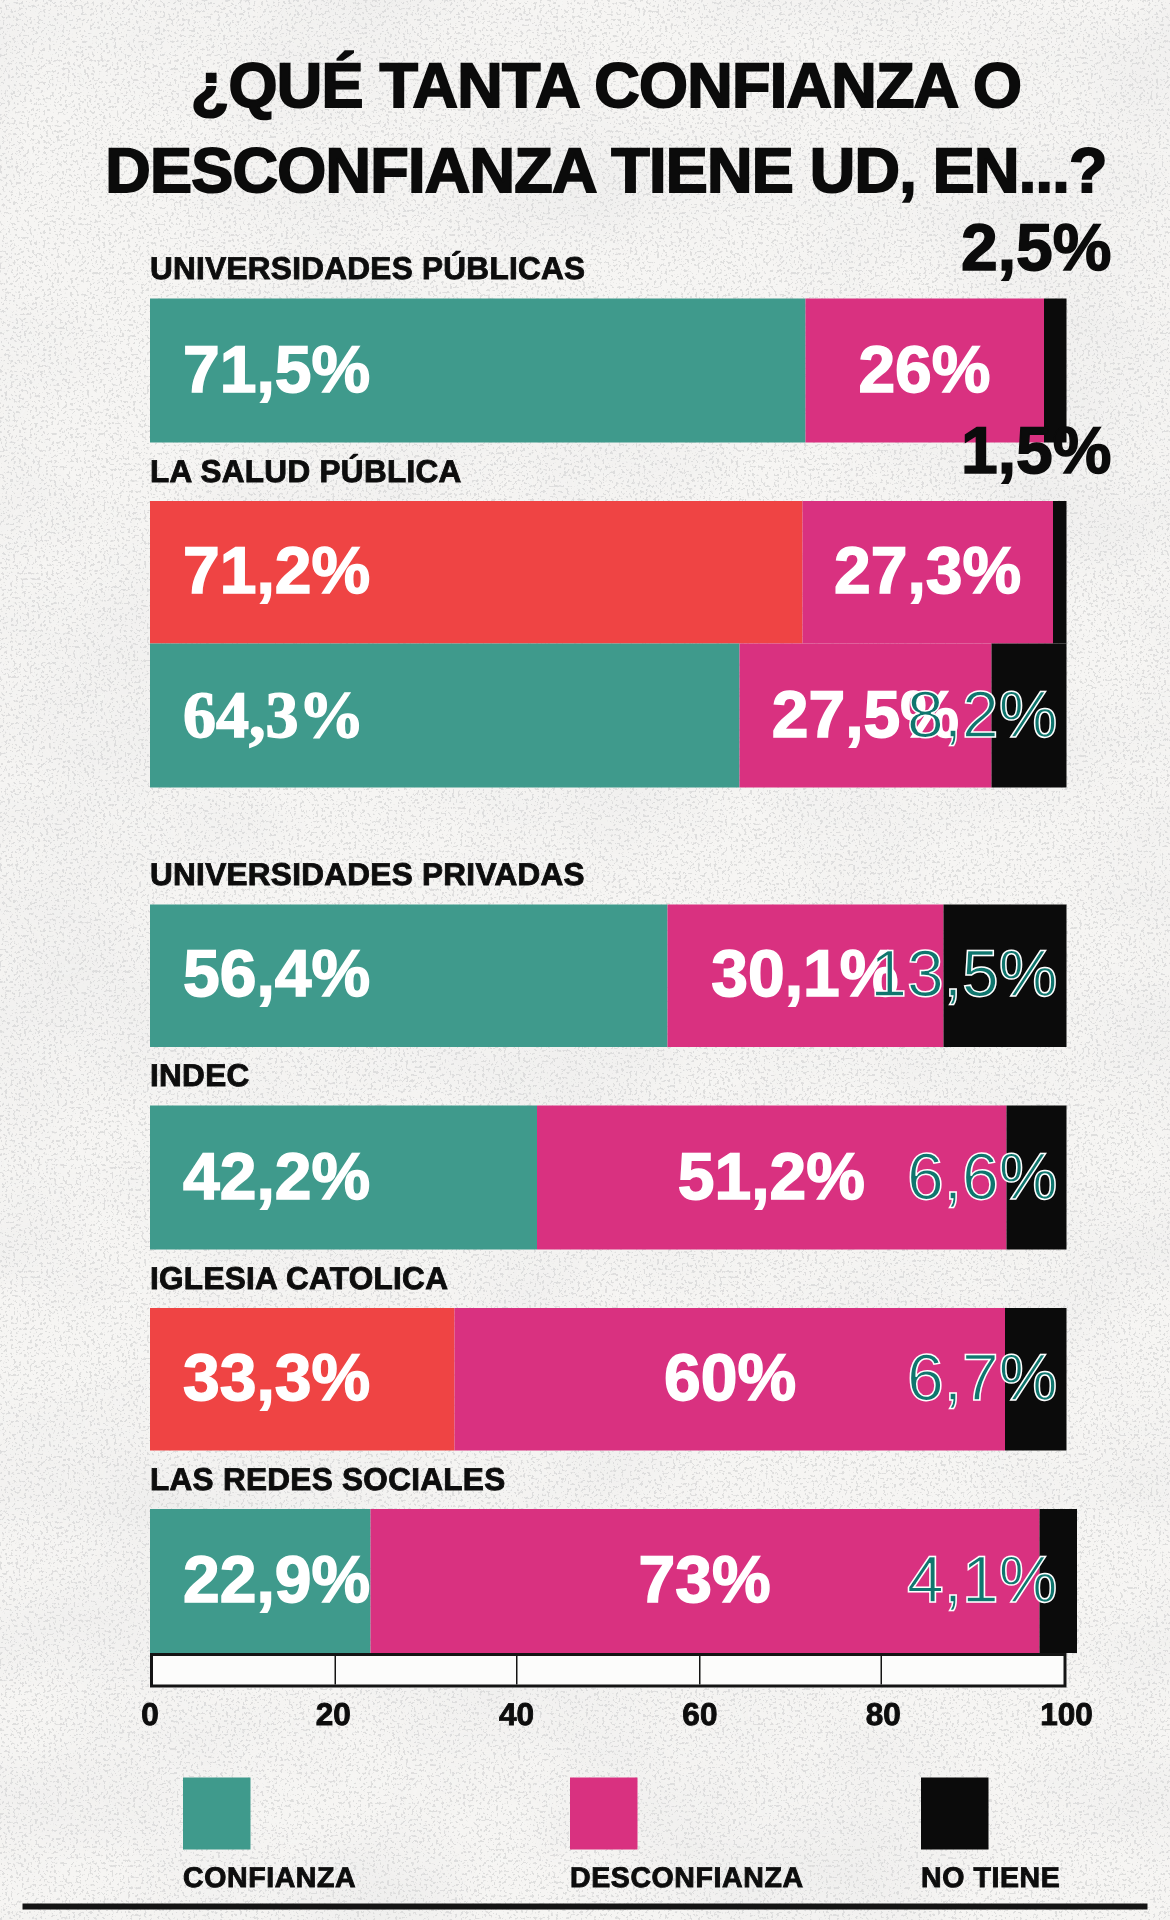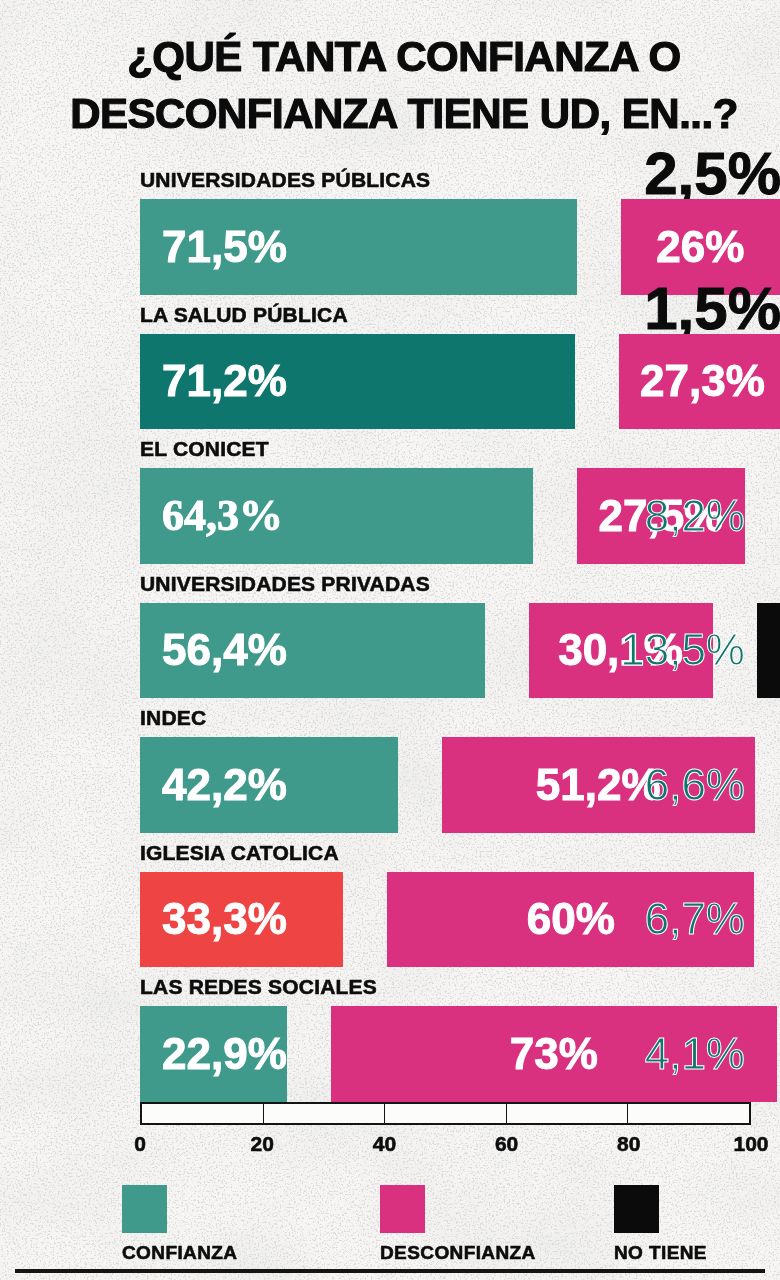--- a/index.html
+++ b/index.html
@@ -12,43 +12,43 @@
   .texture{position:absolute;left:0;top:0;z-index:0;}
   .page{position:absolute;left:0;top:0;width:780px;height:1280px;z-index:1;padding-left:28px;}
 
   .title{
     position:absolute;top:28px;left:-10px;right:-10px;text-align:center;
     font-size:42px;line-height:57px;font-weight:bold;letter-spacing:-0.5px;
     color:#0b0b0b;-webkit-text-stroke:1.2px #0b0b0b;white-space:nowrap;
   }
   .title .tline{display:block;}
 
-  .chart{position:absolute;left:100px;top:160px;width:611px;margin-left:40px;}
+  .chart{position:absolute;left:100px;top:160px;width:611px;}
   .row{position:relative;height:134.5px;}
   .cat-label{
     height:39px;display:flex;align-items:flex-end;padding-bottom:7px;box-sizing:border-box;
     font-size:21px;font-weight:bold;letter-spacing:0.2px;color:#0d0d0d;
     -webkit-text-stroke:0.6px #0d0d0d;
   }
-  .bar{position:relative;display:flex;height:95.5px;width:100%;gap:44px;}
+  .bar{position:relative;display:flex;height:95.5px;width:100%;}
   .seg{position:relative;display:flex;align-items:center;box-sizing:border-box;height:100%;}
   .seg.s0{justify-content:flex-start;padding-left:22px;}
   .seg.s1{justify-content:center;}
   .val{
     font-size:44px;font-weight:bold;color:#ffffff;line-height:1;
     -webkit-text-stroke:1px #ffffff;white-space:nowrap;
   }
   .val3{
     position:absolute;right:6px;top:50%;transform:translateY(-50%);
     font-size:44px;font-weight:normal;color:#0f766e;line-height:1;
     -webkit-text-stroke:1px #ffffff;white-space:nowrap;
   }
   .side-val{
     position:absolute;right:-30px;top:-16px;
-    font-size:60px;font-weight:bold;color:#0b0b0b;line-height:1;
+    font-size:44px;font-weight:bold;color:#0b0b0b;line-height:1;
     -webkit-text-stroke:1px #0b0b0b;white-space:nowrap;
   }
 
   .axis{
     display:flex;height:19px;border:2px solid #141414;background:#fcfcfb;
     box-sizing:content-box;
   }
   .axis-cell{flex:1 1 0;border-right:1.5px solid #141414;}
   .axis-cell:last-child{border-right:none;}
   .ticks{position:relative;height:40px;margin-top:7px;}
@@ -106,31 +106,30 @@
             <div class="seg s1" style="flex: 0 0 26%; background: rgb(217, 49, 128);">
               <span class="val">26%</span>
             </div>
             <div class="seg s2" style="flex: 0 0 2.5%; background: rgb(11, 11, 11);"></div>
           </div>
         </div>
         <div class="row">
           <div class="cat-label">LA SALUD PÚBLICA</div>
           <span class="side-val">1,5%</span>
           <div class="bar">
-            <div class="seg s0" style="flex: 0 0 71.2%; background: #0f766e;">
+            <div class="seg s0" style="flex: 0 0 71.2%; background: #ef4444;">
               <span class="val">71,2%</span>
             </div>
             <div class="seg s1" style="flex: 0 0 27.3%; background: rgb(217, 49, 128);">
               <span class="val">27,3%</span>
             </div>
             <div class="seg s2" style="flex: 0 0 1.5%; background: rgb(11, 11, 11);"></div>
           </div>
         </div>
         <div class="row">
-          <div class="cat-label">EL CONICET</div>
           <div class="bar">
             <div class="seg s0" style="flex: 0 0 64.3%; background: rgb(63, 154, 140); font-family: Liberation Serif, serif;">
               <span class="val">64,3%</span>
             </div>
             <div class="seg s1" style="flex: 0 0 27.5%; background: rgb(217, 49, 128); text-align: center;">
               <span class="val">27,5%</span>
             </div>
             <div class="seg s2" style="flex: 0 0 8.2%; background: rgb(11, 11, 11);"></div>
             <span class="val3">8,2%</span>
           </div>

